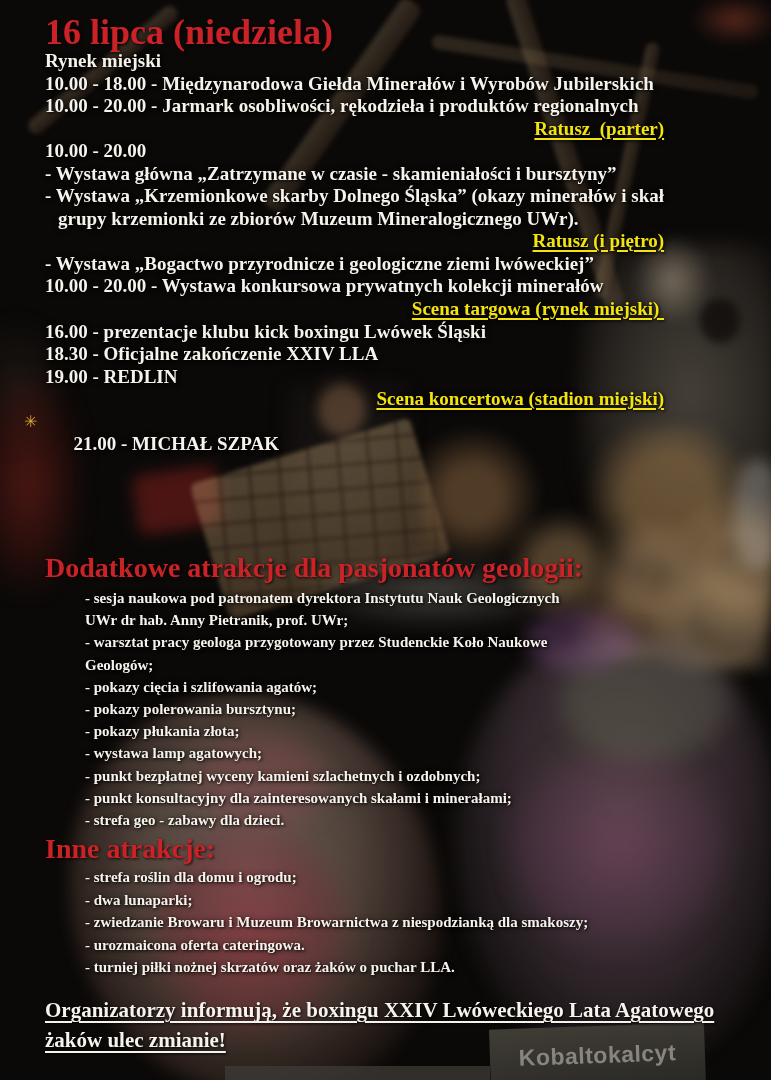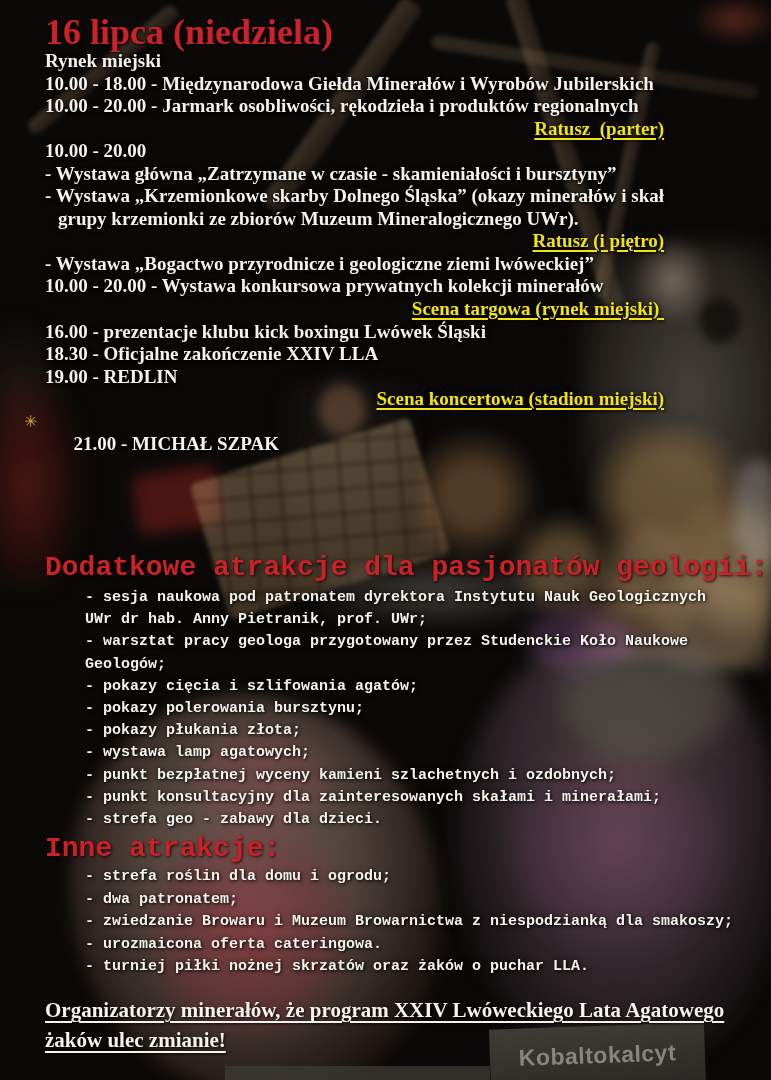--- a/index.html
+++ b/index.html
@@ -77,21 +77,21 @@
   #schedule{top:16px;left:45px;}
   .poster-title{font-size:36px;line-height:32px;font-weight:bold;color:var(--heading-red);
     text-shadow:1px 1px 3px rgba(0,0,0,.85);white-space:pre;margin-bottom:2px;}
   .line{font-size:19px;line-height:22.55px;font-weight:bold;color:var(--body-white);
     white-space:pre;text-shadow:1px 1px 3px rgba(0,0,0,.9),0 0 6px rgba(0,0,0,.45);}
   .line.yellow{color:var(--venue-yellow);text-decoration:underline;text-decoration-thickness:2px;text-underline-offset:3px;text-align:right;}
   .line.indent{padding-left:13px;}
   .with-star{position:relative;}
   .star{position:absolute;left:-21px;top:3px;font-size:16px;line-height:16px;color:var(--star-gold);
     font-family:"DejaVu Sans",sans-serif;text-shadow:none;}
-  #attractions{top:549px;left:45px;font-family:Liberation Mono, monospace;}
+  #attractions{top:549px;left:45px;}
   .section-heading{font-size:28px;line-height:38px;font-weight:bold;color:var(--heading-red);
     text-shadow:1px 1px 3px rgba(0,0,0,.85);white-space:pre;}
   .attr-line{font-size:15px;line-height:22.2px;font-weight:bold;color:var(--body-white);
     white-space:pre;text-shadow:1px 1px 3px rgba(0,0,0,.9),0 0 6px rgba(0,0,0,.45);margin-left:40px;}
   .section-heading.inne{line-height:35px;}
   .other-line{line-height:22.5px;}
   #disclaimer{top:995px;left:45px;}
   .disclaimer-line{font-size:21px;line-height:30px;font-weight:bold;color:var(--body-white);
     white-space:pre;text-decoration:underline;text-decoration-thickness:2px;text-underline-offset:4px;
     text-shadow:1px 1px 3px rgba(0,0,0,.9);}
@@ -171,24 +171,24 @@
     <div class="attr-line indent">Geologów;</div>
     <div class="attr-line">- pokazy cięcia i szlifowania agatów;</div>
     <div class="attr-line">- pokazy polerowania bursztynu;</div>
     <div class="attr-line">- pokazy płukania złota;</div>
     <div class="attr-line">- wystawa lamp agatowych;</div>
     <div class="attr-line">- punkt bezpłatnej wyceny kamieni szlachetnych i ozdobnych;</div>
     <div class="attr-line">- punkt konsultacyjny dla zainteresowanych skałami i minerałami;</div>
     <div class="attr-line">- strefa geo - zabawy dla dzieci.</div>
     <div class="section-heading inne">Inne atrakcje:</div>
     <div class="attr-line other-line">- strefa roślin dla domu i ogrodu;</div>
-    <div class="attr-line other-line">- dwa patronatem;</div>
+    <div class="attr-line other-line">- dwa lunaparki;</div>
     <div class="attr-line other-line">- zwiedzanie Browaru i Muzeum Browarnictwa z niespodzianką dla smakoszy;</div>
     <div class="attr-line other-line">- urozmaicona oferta cateringowa.</div>
     <div class="attr-line other-line">- turniej piłki nożnej skrzatów oraz żaków o puchar LLA.</div>
   </div>
 
   <div id="disclaimer" class="text-block">
-    <div class="disclaimer-line">Organizatorzy minerałów, że program XXIV Lwóweckiego Lata Agatowego</div>
+    <div class="disclaimer-line">Organizatorzy informują, że boxingu XXIV Lwóweckiego Lata Agatowego</div>
     <div class="disclaimer-line">żaków ulec zmianie!</div>
   </div>
 
 </div>
 
 </body></html>

